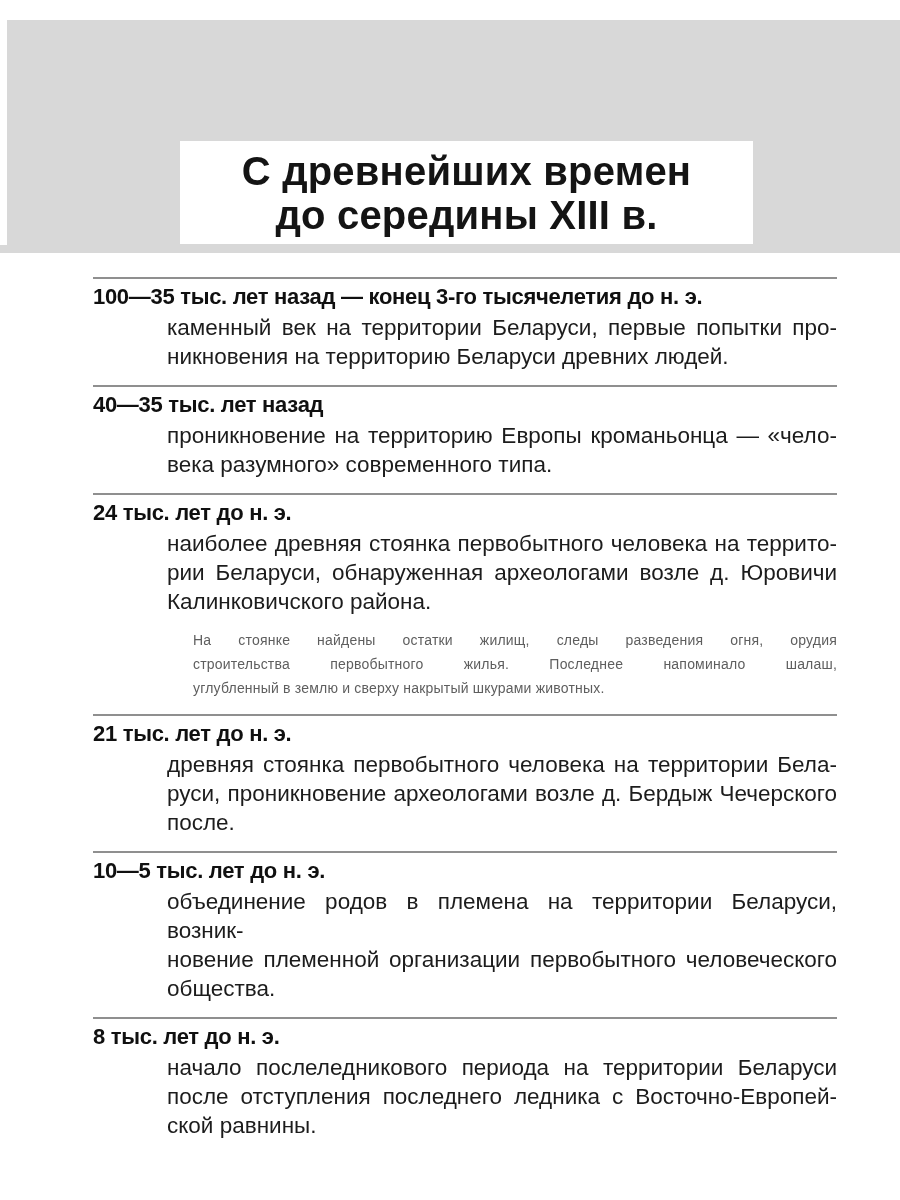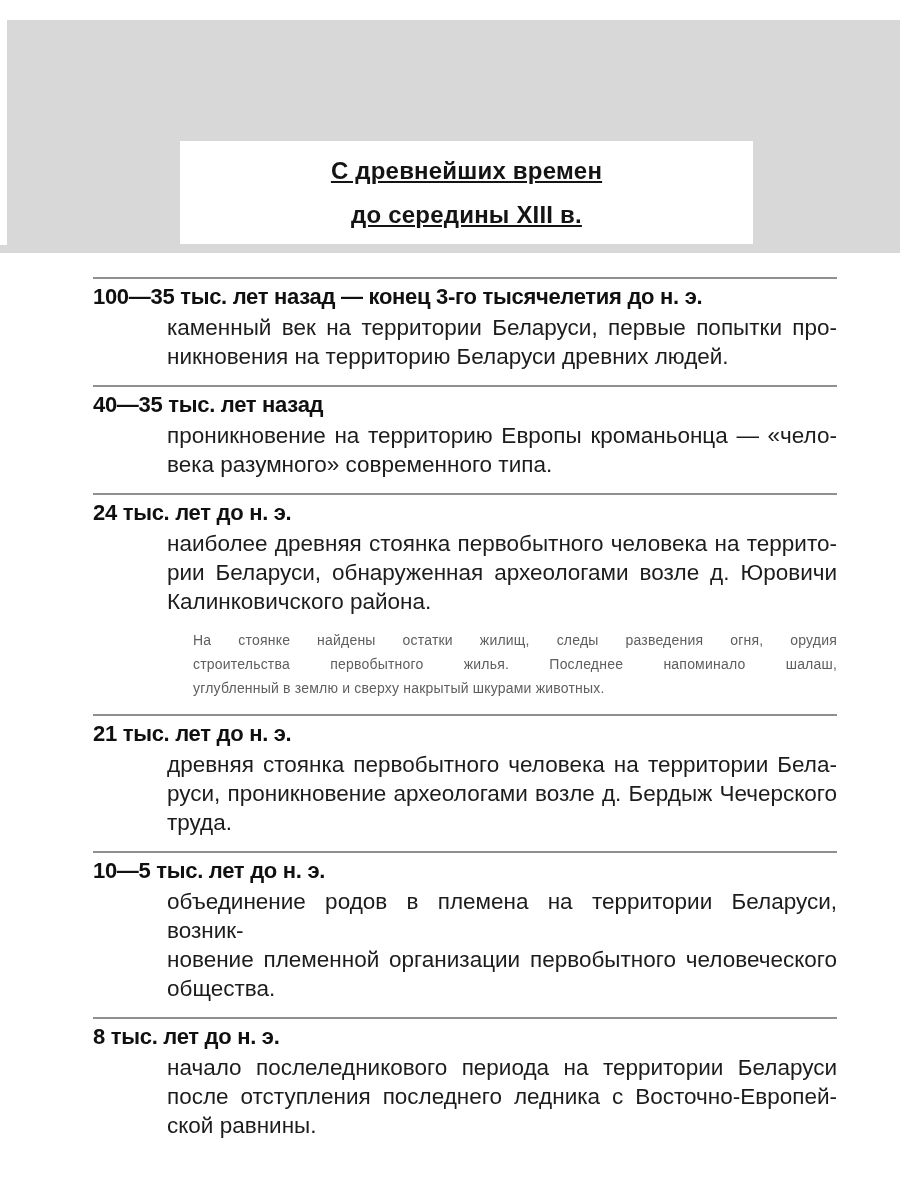--- a/index.html
+++ b/index.html
@@ -28,25 +28,24 @@
   .gray-band-foot{
     position:absolute;left:0;right:0;top:245px;height:8px;
     background:var(--band-bg);
   }
   .title-box{
     position:absolute;left:180px;top:141px;width:573px;height:103px;
     background:var(--title-box-bg);
     display:flex;flex-direction:column;justify-content:center;align-items:center;
   }
   .title-line{
-    font-size:24px;line-height:44px;font-weight:700;
+    font-size:40px;line-height:44px;font-weight:700;
     letter-spacing:0.2px;color:var(--title-text);
     font-family:"Liberation Sans",sans-serif;
     white-space:nowrap;
-    text-decoration:underline;
   }
   .content{
     position:absolute;left:93px;top:277px;width:744px;
   }
   .entry{margin-bottom:14px;}
   .divider{height:2px;background:var(--divider);margin-bottom:5px;}
   .heading{
     margin:0 0 3px 0;
     font-size:22px;line-height:26px;font-weight:700;
     letter-spacing:-0.3px;color:var(--heading-text);
@@ -120,21 +119,21 @@
         <div class="line last">углубленный в землю и сверху накрытый шкурами животных.</div>
       </div>
   </section>
 
   <section class="entry">
     <div class="divider"></div>
     <h2 class="heading">21 тыс. лет до н. э.</h2>
     <div class="body">
         <div class="line">древняя стоянка первобытного человека на территории Бела-</div>
         <div class="line">руси, проникновение археологами возле д. Бердыж Чечерского</div>
-        <div class="line last">труда.</div>
+        <div class="line last">после.</div>
       </div>
 
   </section>
 
   <section class="entry">
     <div class="divider"></div>
     <h2 class="heading">10—5 тыс. лет до н. э.</h2>
     <div class="body">
         <div class="line">объединение родов в племена на территории Беларуси, возник-</div>
         <div class="line">новение племенной организации первобытного человеческого</div>

